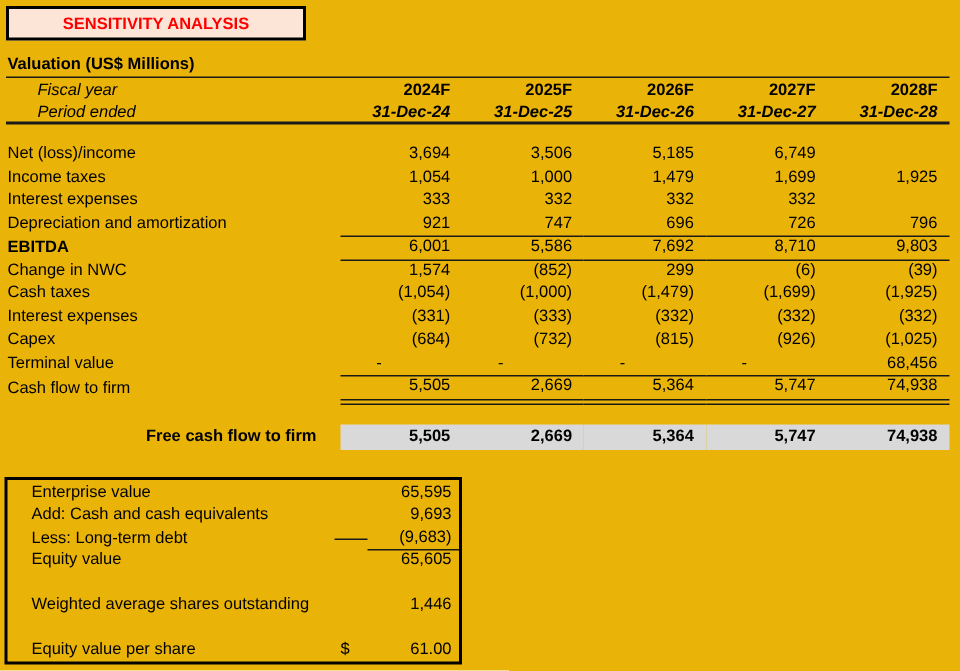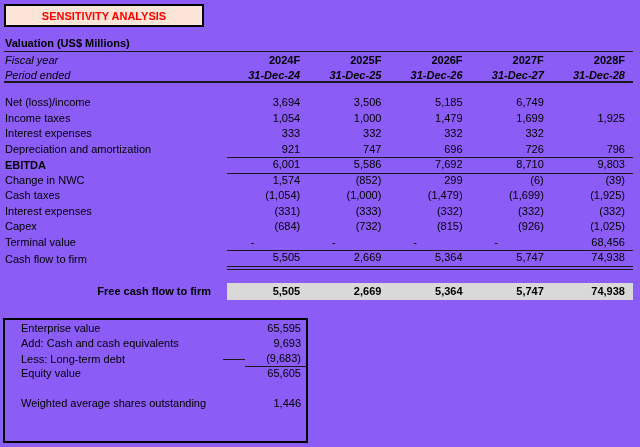--- a/index.html
+++ b/index.html
@@ -6,21 +6,21 @@
   html,body { background:#fff; }
   body {
     font-family: "Liberation Sans", "DejaVu Sans", sans-serif;
     font-size: 11px;
     color: #000;
   }
   #screen {
     position: relative;
     width: 640px;
     height: 447px;
-    background: #8b5cf6;
+    background: #eab308;
     overflow: hidden;
   }
 
   
   .title-box {
     position: absolute;
     left: 4px; top: 4px;
     width: 200px; height: 23px;
     background: #FCE4D6;
     border: 2px solid #000;
@@ -47,21 +47,21 @@
     display: grid;
     grid-template-columns: 223px repeat(5, 1fr);
     height: 15.5px;
     line-height: 15.5px;
     align-items: center;
   }
   .hdr-fiscal { height: 16px; line-height: 16px; }
   .hdr-period { height: 15px; line-height: 15px; border-bottom: 2px solid #1a1a1a; }
   .lbl { padding-left: 1px; text-align: left; white-space: nowrap; overflow: hidden; }
   .num { text-align: right; padding-right: 8px; white-space: nowrap; }
-  .italic { font-style: italic; }
+  .italic { font-style: italic; margin-left: 20px; }
   .bold { font-weight: bold; }
   .bold-italic { font-weight: bold; font-style: italic; }
   .spacer12 { height: 12px; }
   .row-bb > .num { border-bottom: 1.5px solid #1a1a1a; }
   .row-dbb > .num { border-bottom: 4px double #1a1a1a; }
   .dash { text-align: center; padding-right: 30px; }
 
   
   .fcf-row {
     position: absolute;
@@ -272,16 +272,21 @@
       <div class="s-cur"></div>
       <div class="s-val">1,446</div>
     </div>
 
     <div class="sum-row">
       <div class="s-lbl"></div>
       <div class="s-cur"></div>
       <div class="s-val"></div>
     </div>
 
+    <div class="sum-row">
+      <div class="s-lbl">Equity value per share</div>
+      <div class="s-cur">$</div>
+      <div class="s-val">61.00</div>
+    </div>
 
   </div>
 
 </div>
 
 </body></html>

